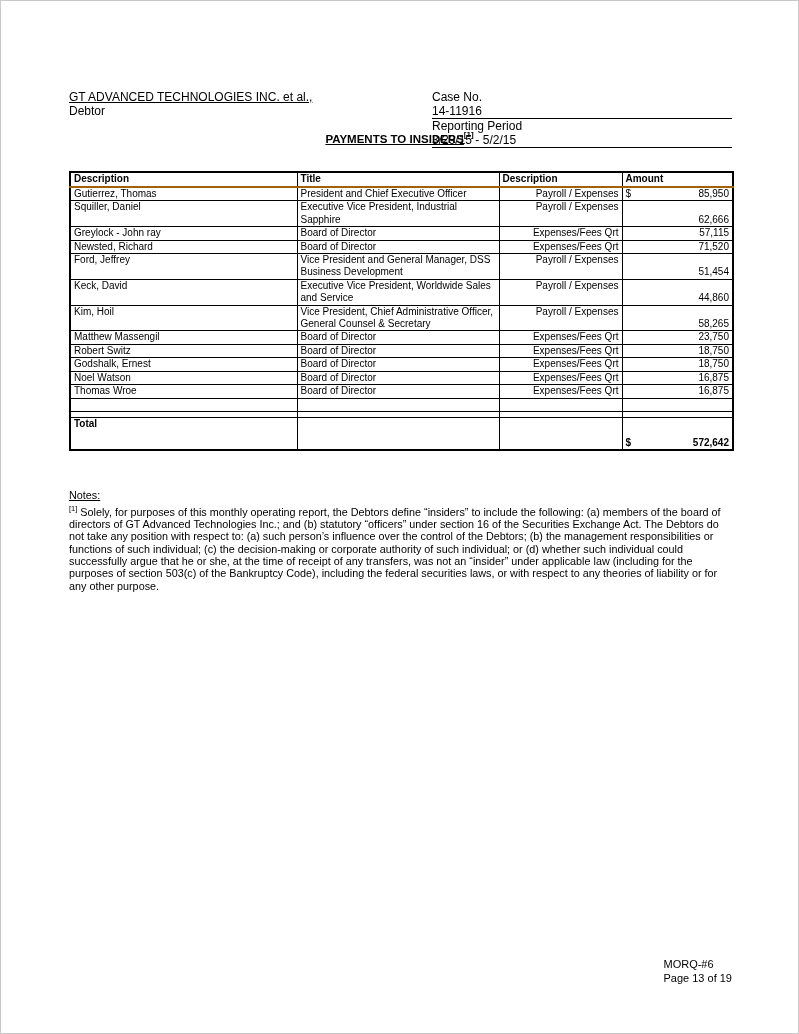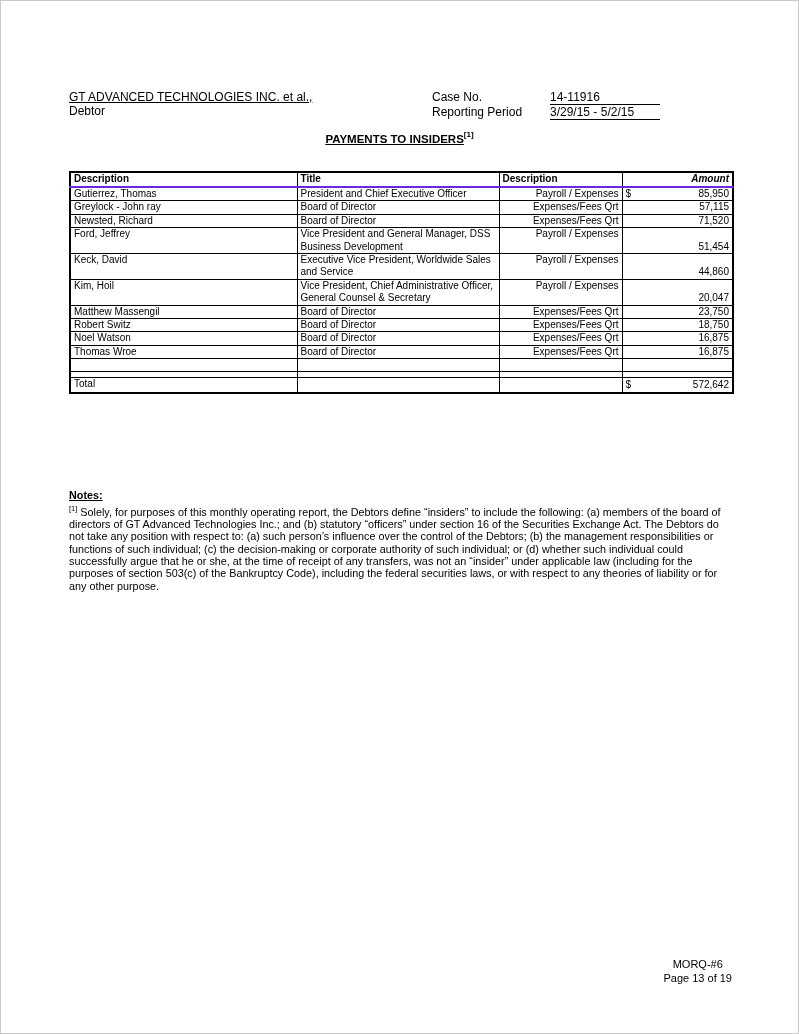--- a/index.html
+++ b/index.html
@@ -10,21 +10,21 @@
     overflow: hidden;
     font-family: "Liberation Sans", "DejaVu Sans", sans-serif;
     color: #000;
     border: 1px solid #c9c9c9;
   }
 
   
   .letterhead { position: absolute; top: 89px; left: 68px; right: 66px; font-size: 12px; line-height: 14px; }
   .lh-left { float: left; }
   .lh-right { float: right; width: 300px; }
-  .lh-row { display: flex; }
+  .lh-row { display: flex; flex-direction: column; }
   .lh-label { width: 118px; }
   .lh-value { border-bottom: 1px solid #000; min-width: 110px; }
   .u { text-decoration: underline; }
 
   
   .doc-title-block { position: absolute; top: 127px; left: 0; width: 100%; text-align: center; font-size: 11.5px; line-height: 15px; font-weight: bold; }
   .doc-title-main sup { font-size: 8px; text-decoration: none; display: inline-block; transform: translateY(-1px); }
 
   
   table.insider-table {
@@ -39,37 +39,37 @@
   .insider-table col.c3 { width: 123px; }
   .insider-table col.c4 { width: 111px; }
   .insider-table th, .insider-table td {
     border: 1px solid #000;
     padding: 0 3px;
     line-height: 12.4px;
     vertical-align: top;
     text-align: left;
     overflow: hidden;
   }
-  .insider-table th { font-weight: bold; border-bottom: 2px solid #6d28d9; height: 15px; }
-  .insider-table th.amount-h { text-align: right; font-style: italic; }
+  .insider-table th { font-weight: bold; border-bottom: 2px solid #a16207; height: 15px; }
+  .insider-table th.amount-h { text-align: left; }
   .insider-table td.type-cell { text-align: right; }
   .insider-table td.amount-cell { vertical-align: bottom; }
   .amount-wrap { display: flex; justify-content: space-between; align-items: flex-end; }
   .amount-wrap .val { margin-left: auto; text-align: right; }
   tr.empty-row td { height: 13px; }
   tr.spacer-row td { height: 6px; line-height: 4px; padding: 0; }
-  tr.total-row td { font-weight: normal; height: 15px; }
+  tr.total-row td { font-weight: bold; height: 33px; }
 
   
   .notes { position: absolute; top: 488px; left: 68px; width: 667px; font-size: 10.8px; line-height: 12.3px; }
-  .notes-heading { font-weight: bold; text-decoration: underline; margin-bottom: 2px; }
+  .notes-heading { font-weight: normal; text-decoration: underline; margin-bottom: 2px; }
   .notes-text sup { font-size: 7.5px; }
 
   
-  .page-footer { position: absolute; top: 956px; right: 66px; text-align: center; font-size: 11px; line-height: 14px; margin-left: 12px; }
+  .page-footer { position: absolute; top: 956px; right: 66px; text-align: left; font-size: 11px; line-height: 14px; margin-left: 12px; }
 </style>
 </head>
 <body>
 
 <div class="letterhead">
   <div class="lh-left">
     <div class="u">GT ADVANCED TECHNOLOGIES INC. et al.,</div>
     <div>Debtor</div>
   </div>
   <div class="lh-right">
@@ -109,20 +109,31 @@
         <td>President and Chief Executive Officer</td>
         <td class="type-cell">Payroll / Expenses</td>
         <td class="amount-cell">
           <div class="amount-wrap">
             <span class="cur">$</span>
             <span class="val">85,950</span>
           </div>
         </td>
       </tr>
       <tr class="">
+        <td>Squiller, Daniel</td>
+        <td>Executive Vice President, Industrial Sapphire</td>
+        <td class="type-cell">Payroll / Expenses</td>
+        <td class="amount-cell">
+          <div class="amount-wrap">
+            <span class="cur"></span>
+            <span class="val">62,666</span>
+          </div>
+        </td>
+      </tr>
+      <tr class="">
         <td>Greylock - John ray</td>
         <td>Board of Director</td>
         <td class="type-cell">Expenses/Fees Qrt</td>
         <td class="amount-cell">
           <div class="amount-wrap">
             <span class="cur"></span>
             <span class="val">57,115</span>
           </div>
         </td>
       </tr>
@@ -159,37 +170,48 @@
           </div>
         </td>
       </tr>
       <tr class="">
         <td>Kim, Hoil</td>
         <td>Vice President, Chief Administrative Officer, General Counsel &amp; Secretary</td>
         <td class="type-cell">Payroll / Expenses</td>
         <td class="amount-cell">
           <div class="amount-wrap">
             <span class="cur"></span>
-            <span class="val">20,047</span>
+            <span class="val">58,265</span>
           </div>
         </td>
       </tr>
       <tr class="">
         <td>Matthew Massengil</td>
         <td>Board of Director</td>
         <td class="type-cell">Expenses/Fees Qrt</td>
         <td class="amount-cell">
           <div class="amount-wrap">
             <span class="cur"></span>
             <span class="val">23,750</span>
           </div>
         </td>
       </tr>
       <tr class="">
         <td>Robert Switz</td>
+        <td>Board of Director</td>
+        <td class="type-cell">Expenses/Fees Qrt</td>
+        <td class="amount-cell">
+          <div class="amount-wrap">
+            <span class="cur"></span>
+            <span class="val">18,750</span>
+          </div>
+        </td>
+      </tr>
+      <tr class="">
+        <td>Godshalk, Ernest</td>
         <td>Board of Director</td>
         <td class="type-cell">Expenses/Fees Qrt</td>
         <td class="amount-cell">
           <div class="amount-wrap">
             <span class="cur"></span>
             <span class="val">18,750</span>
           </div>
         </td>
       </tr>
       <tr class="">

